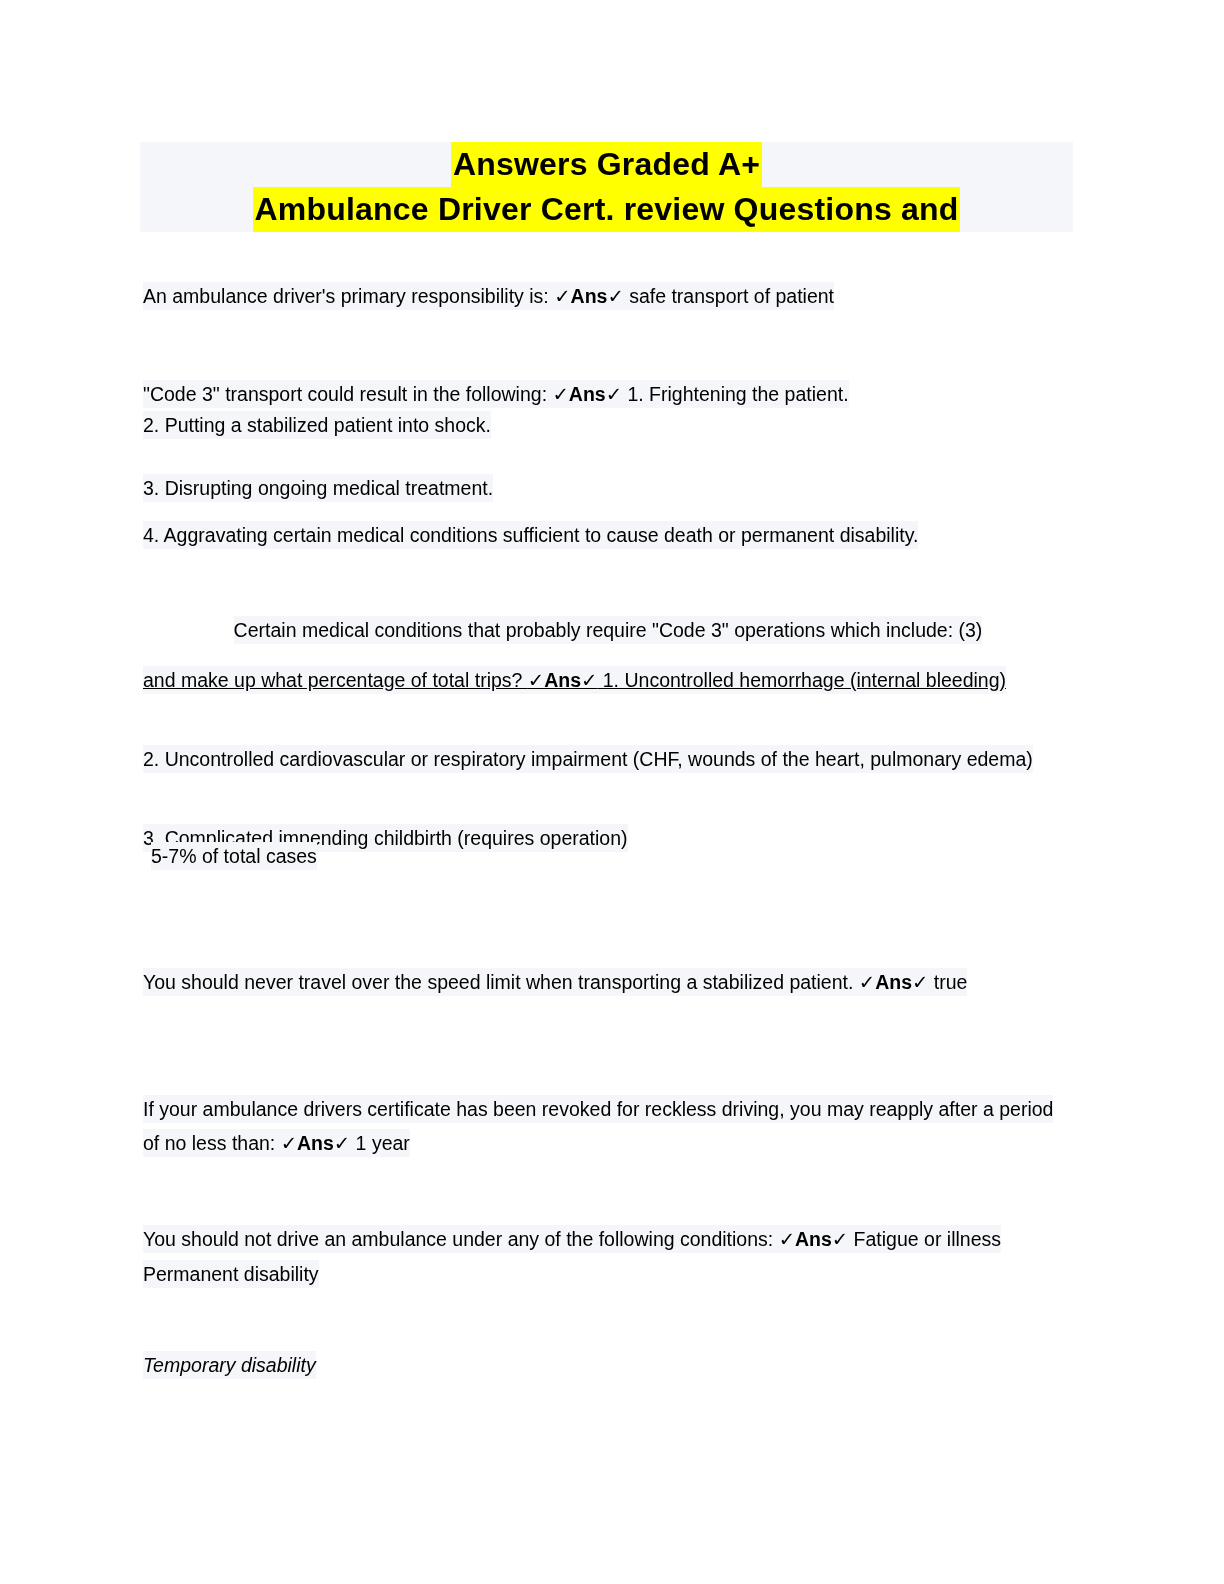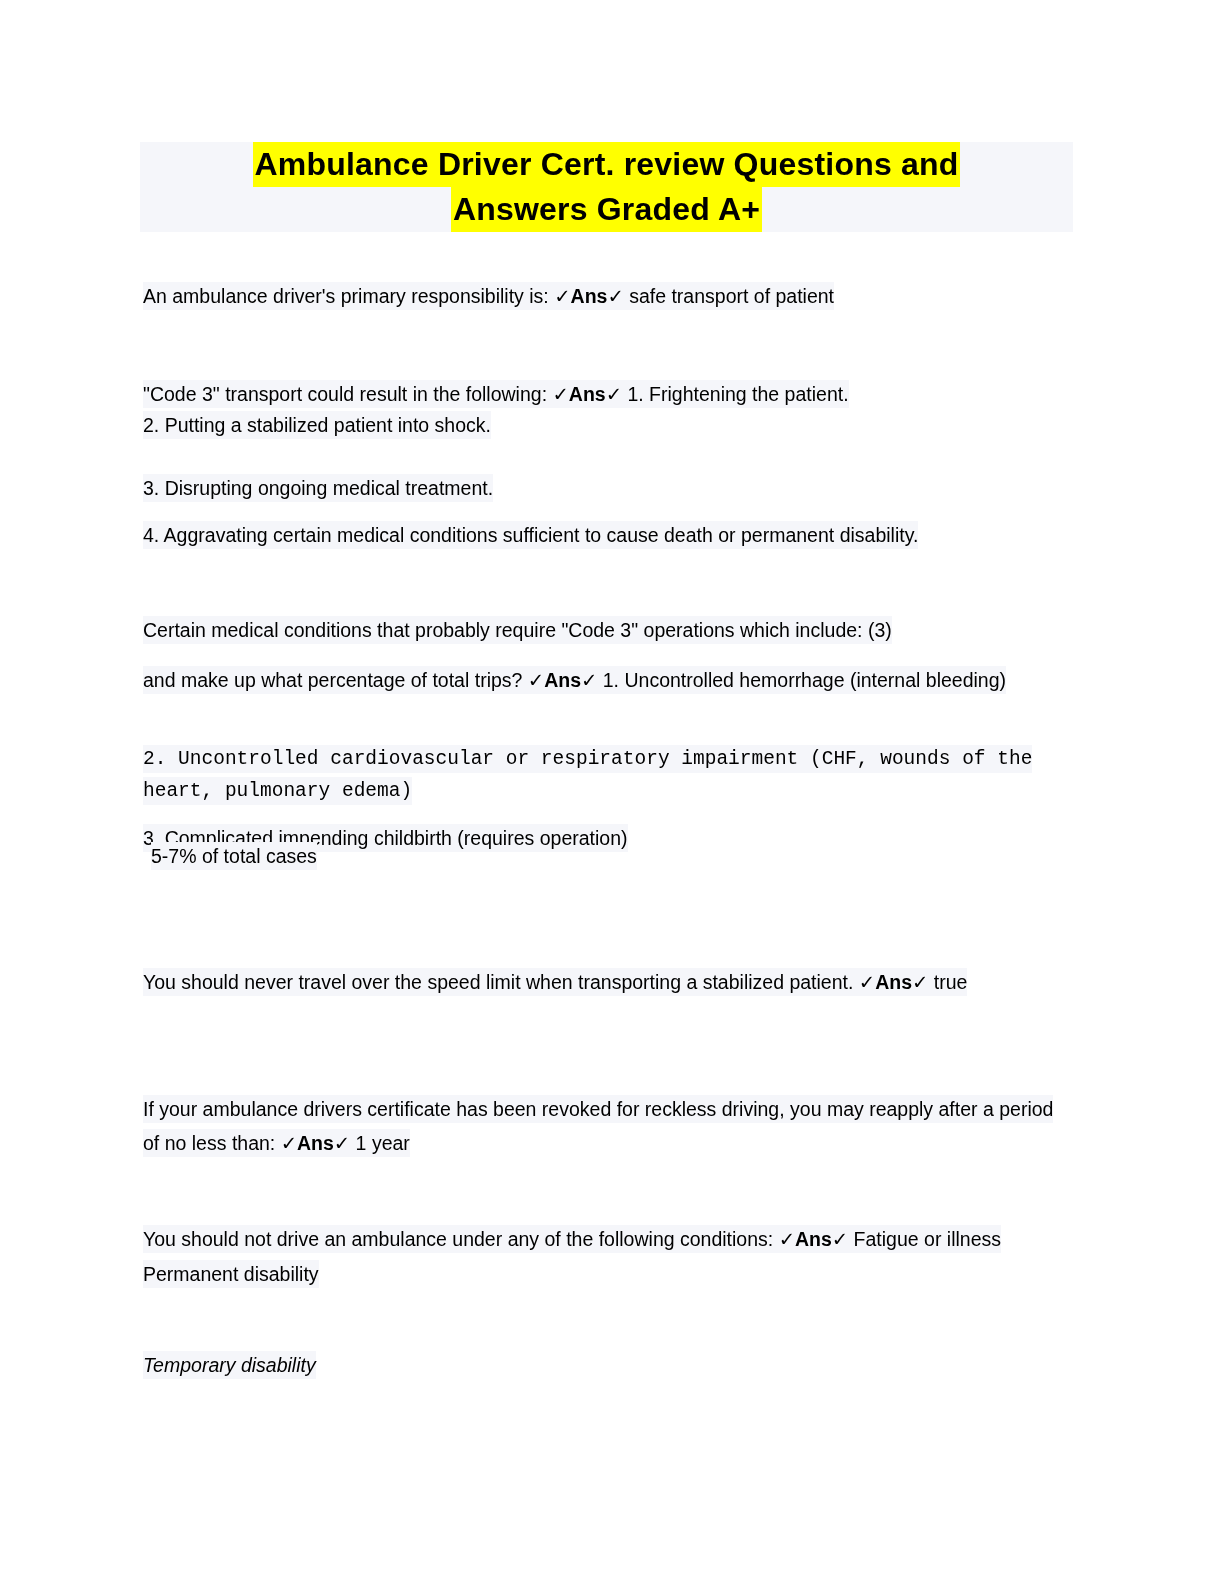--- a/index.html
+++ b/index.html
@@ -56,51 +56,51 @@
   .check {
     font-weight: bold;
     margin-top: 7px;
   }
 </style>
 </head>
 <body>
 
 <div class="title-box">
   <span class="title-line">
-    <span class="title-hl">Ambulance Driver Cert. review Questions and</span>
+    <span class="title-hl">Answers Graded A+</span>
   </span>
   <span class="title-line">
-    <span class="title-hl">Answers Graded A+</span>
+    <span class="title-hl">Ambulance Driver Cert. review Questions and</span>
   </span>
 </div>
 
 <div class="para" style="top:280px;">
   <span class="hl"><span>An ambulance driver's primary responsibility is: </span> <span class="check">✓Ans✓</span><span> safe transport of patient</span></span>
 </div>
 
 <div class="para" style="top:378px;">
   <span class="hl"><span>"Code 3" transport could result in the following: </span> <span class="check">✓Ans✓</span><span> 1. Frightening the patient.</span></span>
 </div>
 <div class="para" style="top:409px;">
   <span class="hl">2. Putting a stabilized patient into shock.</span>
 </div>
 <div class="para" style="top:472px;">
   <span class="hl">3. Disrupting ongoing medical treatment.</span>
 </div>
 <div class="para" style="top:519px;">
   <span class="hl">4. Aggravating certain medical conditions sufficient to cause death or permanent disability.</span>
 </div>
 
-<div class="para" style="top:614px;">
+<div class="para" style="top:614px;text-align:center;">
   <span class="hl">Certain medical conditions that probably require "Code 3" operations which include: (3)</span>
 </div>
-<div class="para" style="top:664px;">
+<div class="para" style="top:664px;text-decoration:underline;">
   <span class="hl"><span>and make up what percentage of total trips? </span> <span class="check">✓Ans✓</span><span> 1. Uncontrolled hemorrhage (internal bleeding)</span></span>
 </div>
-<div class="para" style="top:743px;font-family:Liberation Mono, monospace;">
+<div class="para" style="top:743px;">
   <span class="hl">2. Uncontrolled cardiovascular or respiratory impairment (CHF, wounds of the heart, pulmonary edema)</span>
 </div>
 <div class="para" style="top:822px;">
   <span class="hl">3. Complicated impending childbirth (requires operation)</span>
 </div>
 <div class="para" style="top:840px;margin-left:8px;">
   <span class="hl">5-7% of total cases</span>
 </div>
 
 <div class="para" style="top:966px;">

